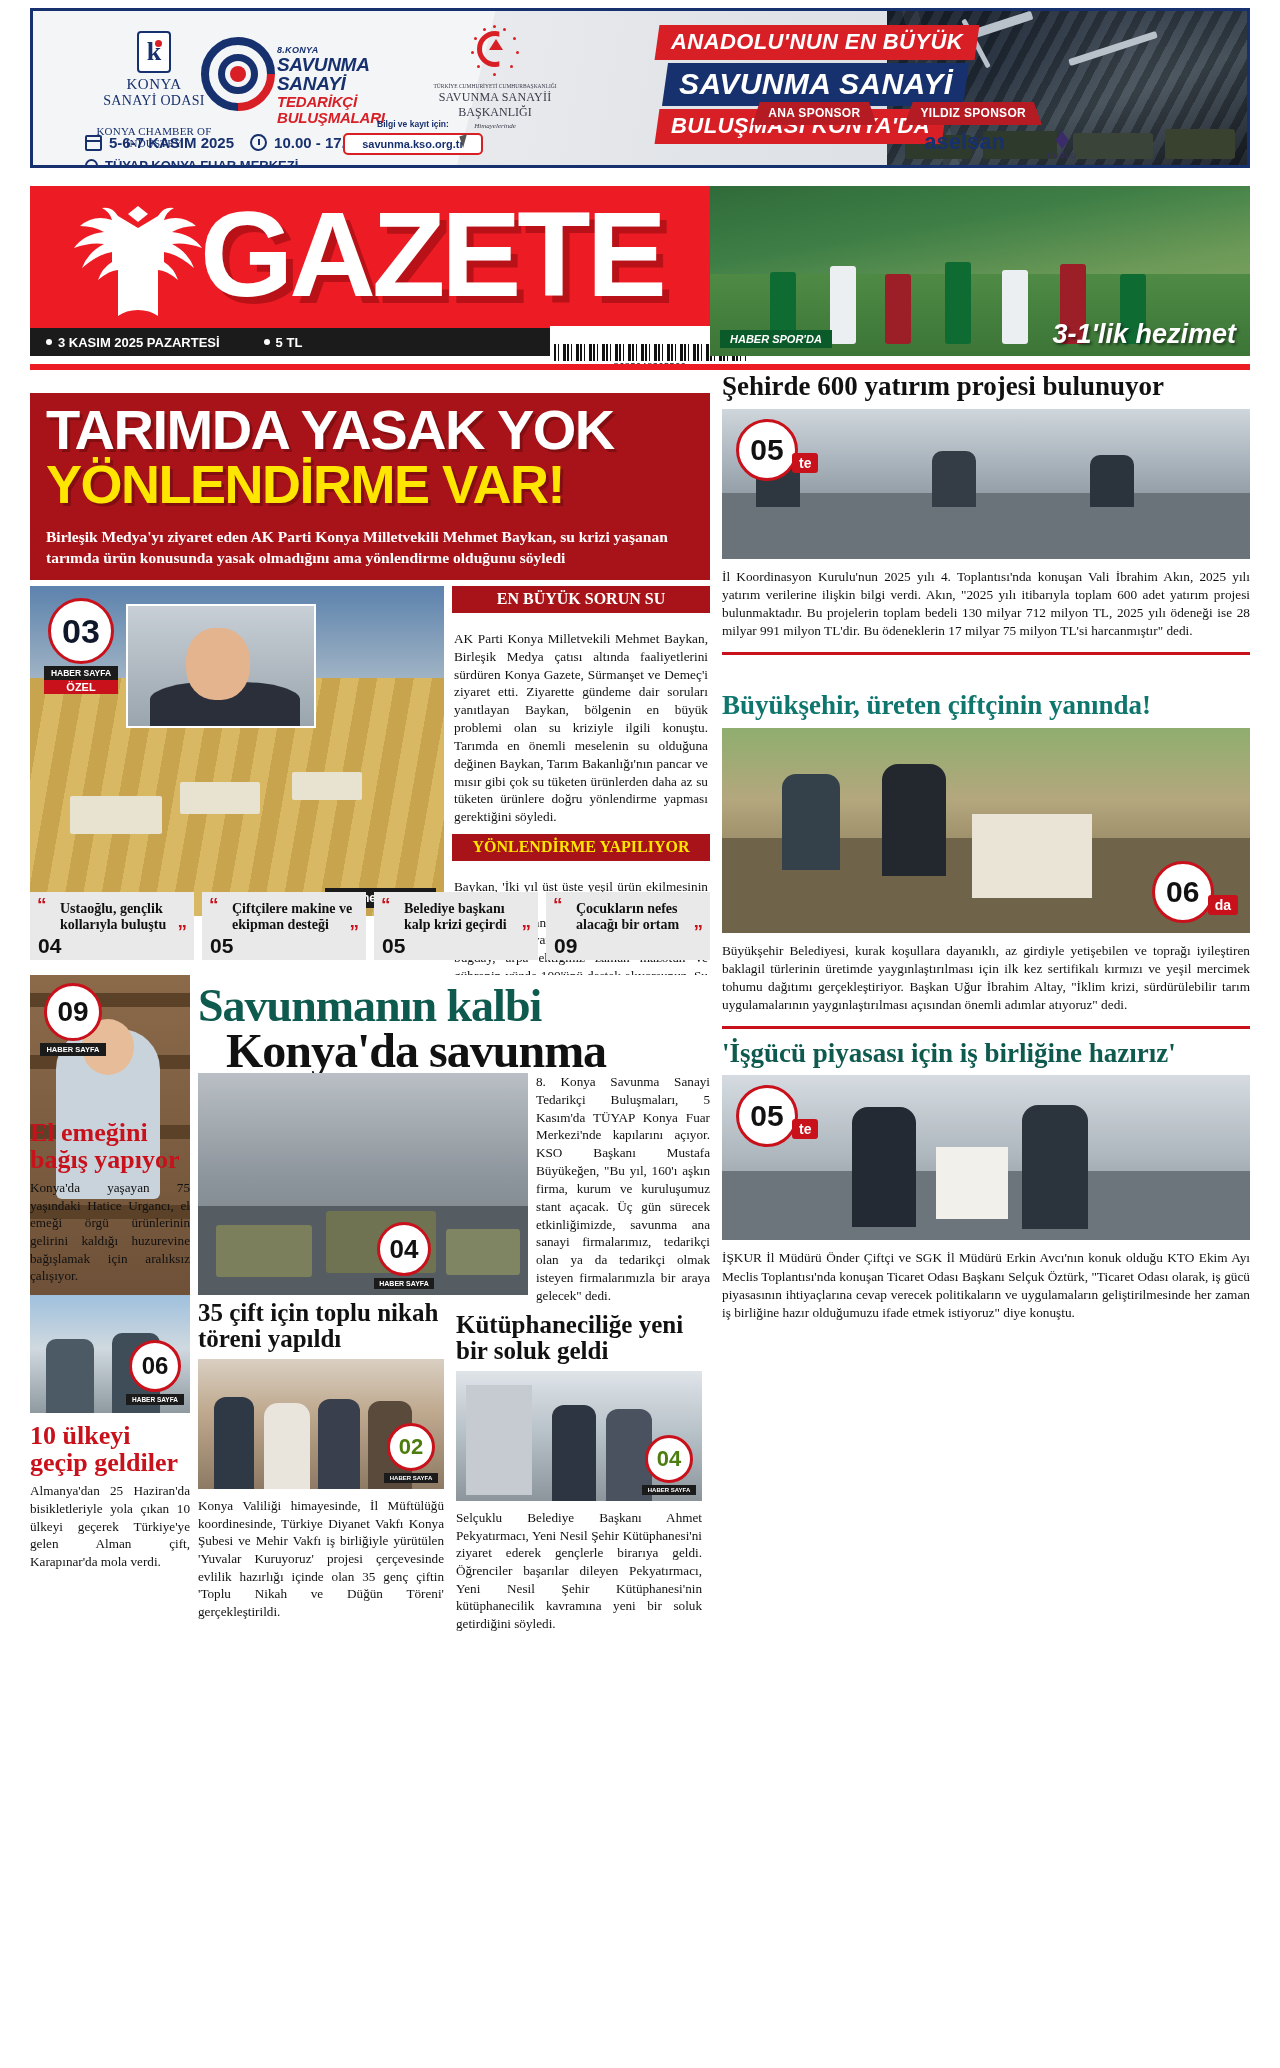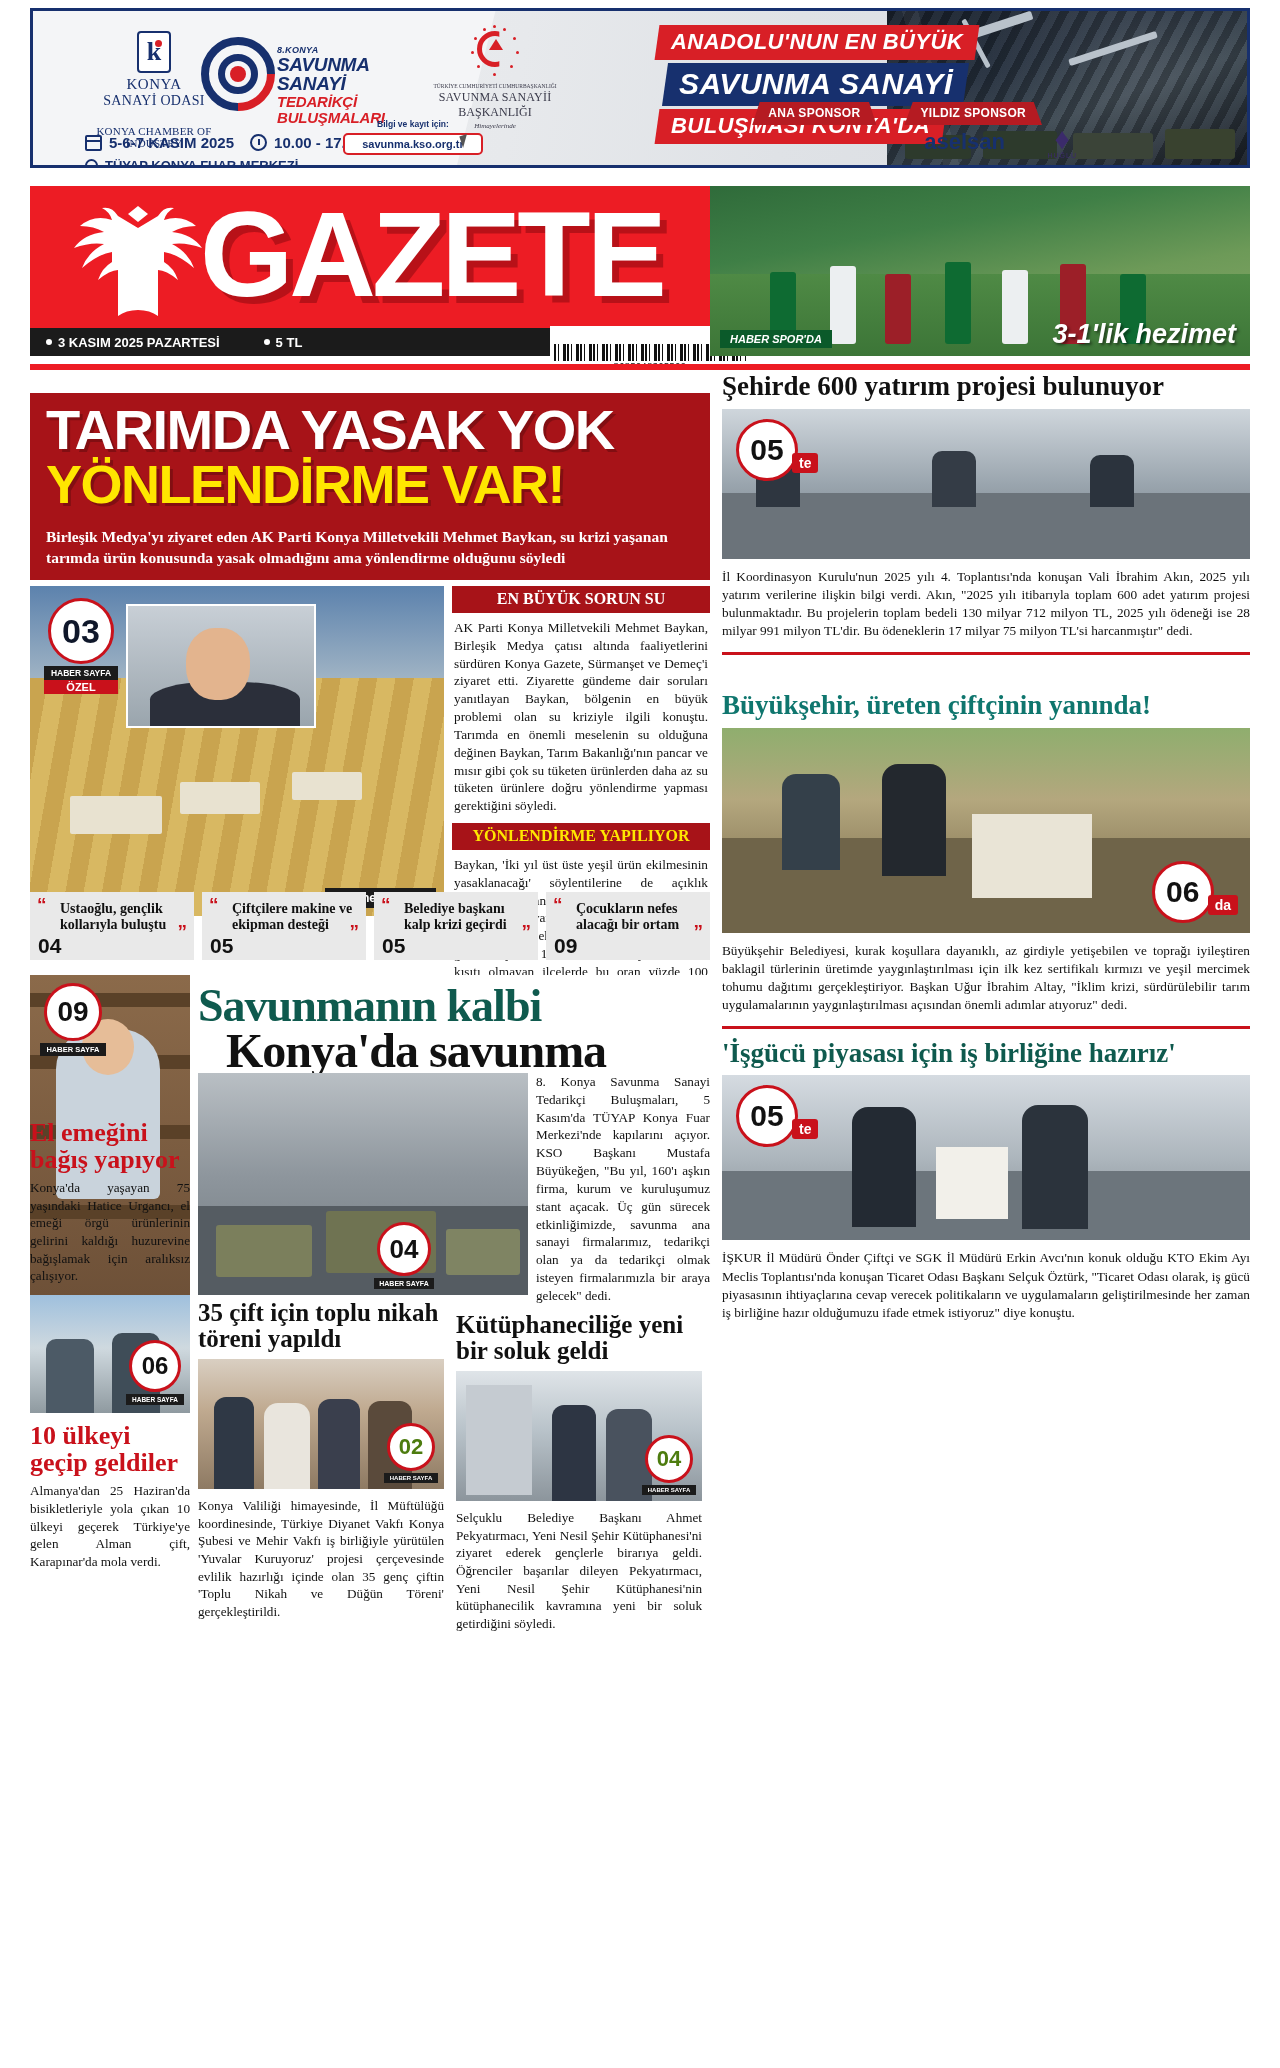--- a/index.html
+++ b/index.html
@@ -162,21 +162,21 @@
     background:linear-gradient(180deg,#c8cfd6,#9aa5ad);}
   .inset .face{position:absolute; left:58px; top:22px; width:64px; height:72px; border-radius:45%;
     background:#e3b48e;}
   .inset .suit{position:absolute; left:22px; bottom:0; width:150px; height:44px; background:#2b2f3a; border-radius:40% 40% 0 0;}
 
   .lead-text{flex:1;}
   .tbar{background:#a71318; color:#fff; text-align:center; font-weight:bold; font-size:16px;
     font-family:"Liberation Serif",serif; padding:4px 0 5px;}
   .tbar.y{color:#ffe600;}
   .lead-p{font-family:"Liberation Serif",serif; font-size:13.3px; line-height:1.34; text-align:justify;
-    padding:6px 2px 0; color:#111;}
+    padding:17px 2px 0; color:#111;}
 
   
   .teasers{position:absolute; left:30px; top:892px; width:680px; display:flex; gap:8px;}
   .teaser{flex:1; background:#e9e9e9; position:relative; height:68px; padding:9px 10px 0 30px;}
   .teaser .q{position:absolute; left:7px; top:6px; color:#c9111b; font-size:19px; font-weight:bold; line-height:.7;}
   .teaser .q2{position:absolute; right:7px; bottom:22px; color:#c9111b; font-size:19px; font-weight:bold; line-height:.7;}
   .teaser .tx{font-family:"Liberation Serif",serif; font-weight:bold; font-size:14px; line-height:1.15; color:#111;}
   .teaser .pg{position:absolute; left:8px; bottom:2px; font-size:21px; font-weight:bold; color:#111;}
 
   

